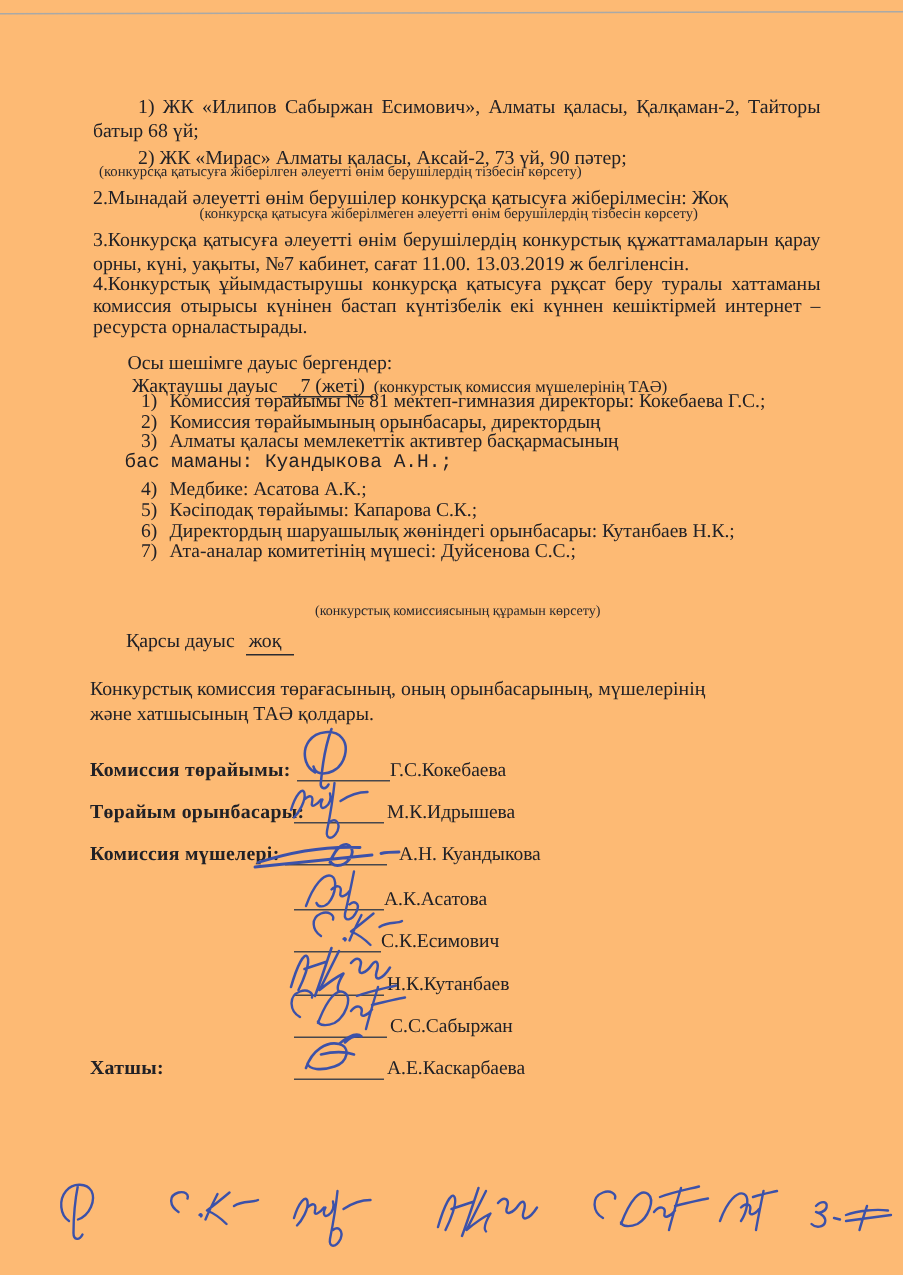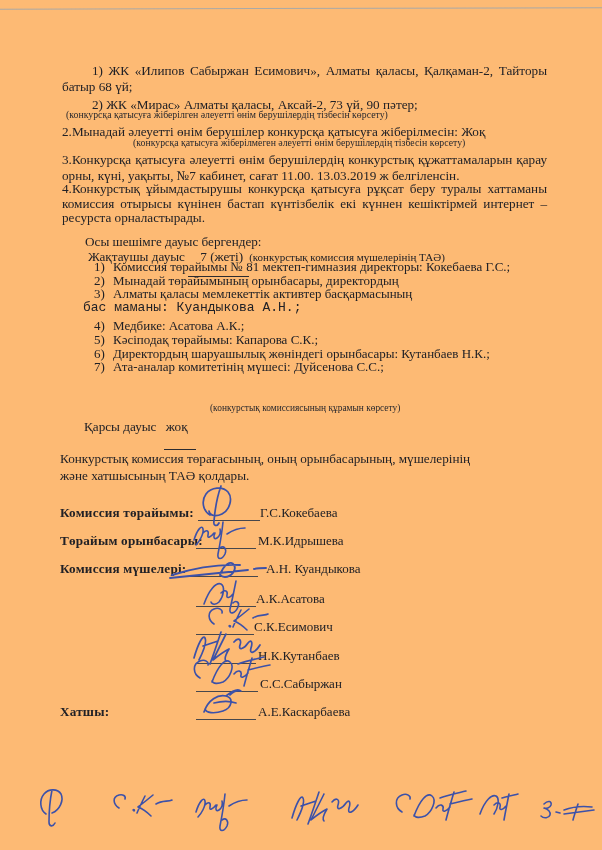--- a/index.html
+++ b/index.html
@@ -43,38 +43,38 @@
 
   <p class="abs body-par" style="top:111px">2.Мынадай әлеуетті өнім берушілер конкурсқа қатысуға жіберілмесін: Жоқ</p>
   <p class="abs note" style="left:133px;top:127px">(конкурсқа қатысуға жіберілмеген әлеуетті өнім берушілердің тізбесін көрсету)</p>
 
   <p class="abs body-par" style="top:139px">3.Конкурсқа қатысуға әлеуетті өнім берушілердің конкурстық құжаттамаларын қарау орны, күні, уақыты, №7 кабинет, сағат 11.00. 13.03.2019 ж белгіленсін.</p>
   <p class="abs body-par" style="top:169px;line-height:14.6px">4.Конкурстық ұйымдастырушы конкурсқа қатысуға рұқсат беру туралы хаттаманы комиссия отырысы күнінен бастап күнтізбелік екі күннен кешіктірмей интернет – ресурста орналастырады.</p>
 
   <p class="abs heading-line" style="left:85px;top:221px">Осы шешімге дауыс бергендер:</p>
   <p class="abs heading-line" style="left:88px;top:236px">
     <span>Жақтаушы дауыс</span>
-    <span class="u" style="padding:0 6px 12px 12px">7 (жеті)</span><span class="support-note">(конкурстық комиссия мүшелерінің ТАӘ)</span>
+    <span class="u" style="padding:0 6px 0 12px">7 (жеті)</span><span class="support-note">(конкурстық комиссия мүшелерінің ТАӘ)</span>
   </p>
 
   <div class="abs member-list" style="top:260px">
     <div class="li"><span class="num">1)</span><span>Комиссия төрайымы № 81 мектеп-гимназия директоры: Кокебаева Г.С.;</span></div>
-    <div class="li"><span class="num">2)</span><span>Мынадай төрайымының орынбасары, директордың</span></div>
+    <div class="li"><span class="num">2)</span><span>Комиссия төрайымының орынбасары, директордың</span></div>
     <div class="li"><span class="num">3)</span><span>Алматы қаласы мемлекеттік активтер басқармасының</span></div>
     <div class="li cont-out">бас маманы: Куандыкова А.Н.;</div>
     <div class="li gap-before"><span class="num">4)</span><span>Медбике: Асатова А.К.;</span></div>
     <div class="li"><span class="num">5)</span><span>Кәсіподақ төрайымы: Капарова С.К.;</span></div>
     <div class="li"><span class="num">6)</span><span>Директордың шаруашылық жөніндегі орынбасары: Кутанбаев Н.К.;</span></div>
     <div class="li"><span class="num">7)</span><span>Ата-аналар комитетінің мүшесі: Дуйсенова С.С.;</span></div>
   </div>
 
   <p class="abs note" style="left:210px;top:394px;font-size:9.4px">(конкурстық комиссиясының құрамын көрсету)</p>
   <p class="abs heading-line" style="left:84px;top:406px">
     <span>Қарсы дауыс</span>
-    <span class="u" style="padding:0 8px 15px 2px;margin-left:4px">жоқ</span>
+    <span class="u" style="padding:0 8px 2px 2px;margin-left:4px">жоқ</span>
   </p>
 
   <p class="abs" style="left:60px;top:438px;width:420px;font-size:13.2px;line-height:16.5px">Конкурстық комиссия төрағасының, оның орынбасарының, мүшелерінің және хатшысының ТАӘ қолдары.</p>
 
   <div class="sig-row" style="top:533px">
     <span class="sig-label">Төрайым орынбасары:</span>
     <span class="sig-line" style="left:136px;width:60px"></span>
     <span class="sig-name" style="left:198px">М.К.Идрышева</span>
   </div>
   <div class="sig-row" style="top:505px">

